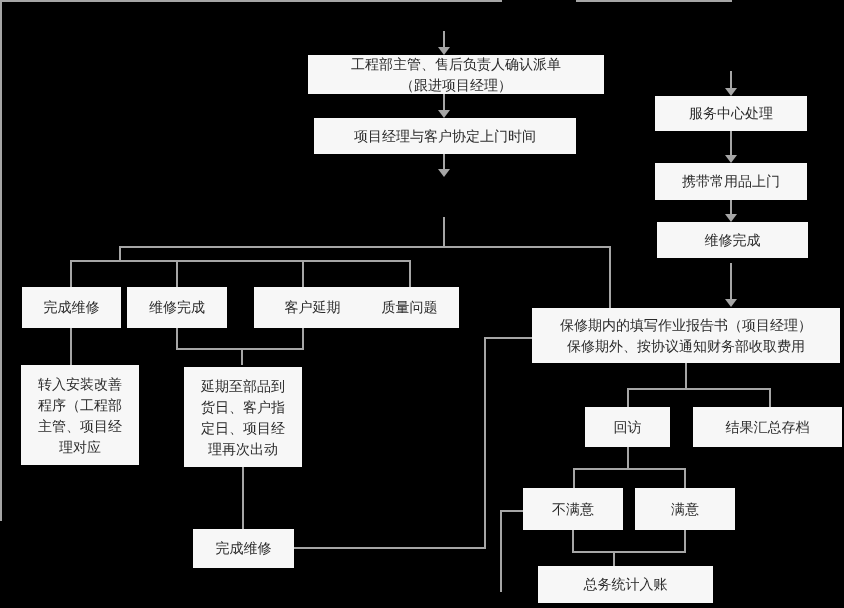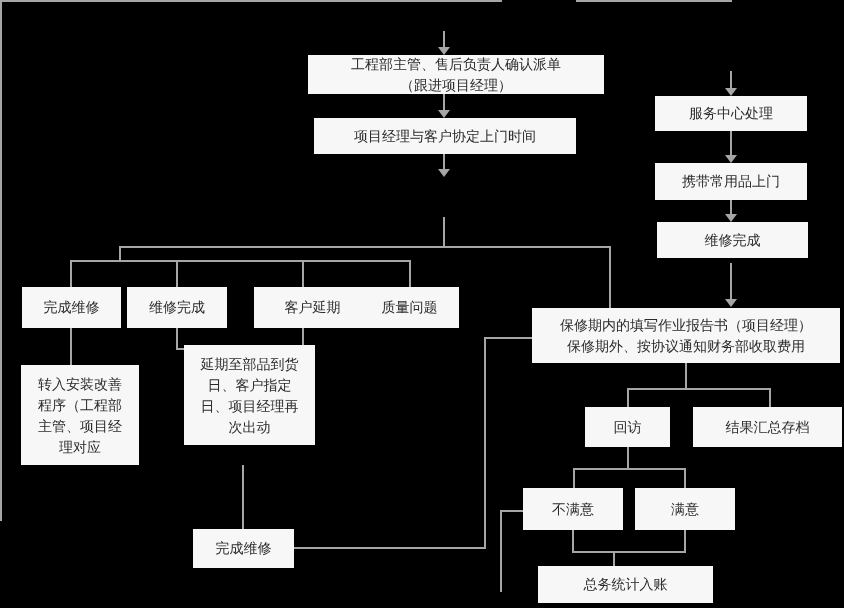--- a/index.html
+++ b/index.html
@@ -101,21 +101,21 @@
   <div class="node" style="left:655px;top:96px;width:152px;height:35px">服务中心处理</div>
   <div class="node" style="left:655px;top:163px;width:152px;height:37px">携带常用品上门</div>
   <div class="node" style="left:657px;top:222px;width:151px;height:36px">维修完成</div>
 
   <div class="node" style="left:22px;top:287px;width:99px;height:41px">完成维修</div>
   <div class="node" style="left:127px;top:287px;width:100px;height:41px">维修完成</div>
   <div class="node" style="left:254px;top:287px;width:117px;height:41px">客户延期</div>
   <div class="node" style="left:360px;top:287px;width:99px;height:41px">质量问题</div>
 
   <div class="node tall" style="left:21px;top:365px;width:118px;height:100px">转入安装改善程序（工程部主管、项目经理对应</div>
-  <div class="node tall" style="left:184px;top:345px;width:131px;height:100px">延期至部品到货日、客户指定日、项目经理再次出动</div>
+  <div class="node tall" style="left:184px;top:367px;width:118px;height:100px">延期至部品到货日、客户指定日、项目经理再次出动</div>
 
   <div class="node" style="left:532px;top:308px;width:308px;height:55px">保修期内的填写作业报告书（项目经理）
 保修期外、按协议通知财务部收取费用</div>
 
   <div class="node" style="left:585px;top:407px;width:85px;height:40px">回访</div>
   <div class="node" style="left:693px;top:407px;width:149px;height:40px">结果汇总存档</div>
 
   <div class="node" style="left:523px;top:488px;width:100px;height:42px">不满意</div>
   <div class="node" style="left:635px;top:488px;width:100px;height:42px">满意</div>
 

